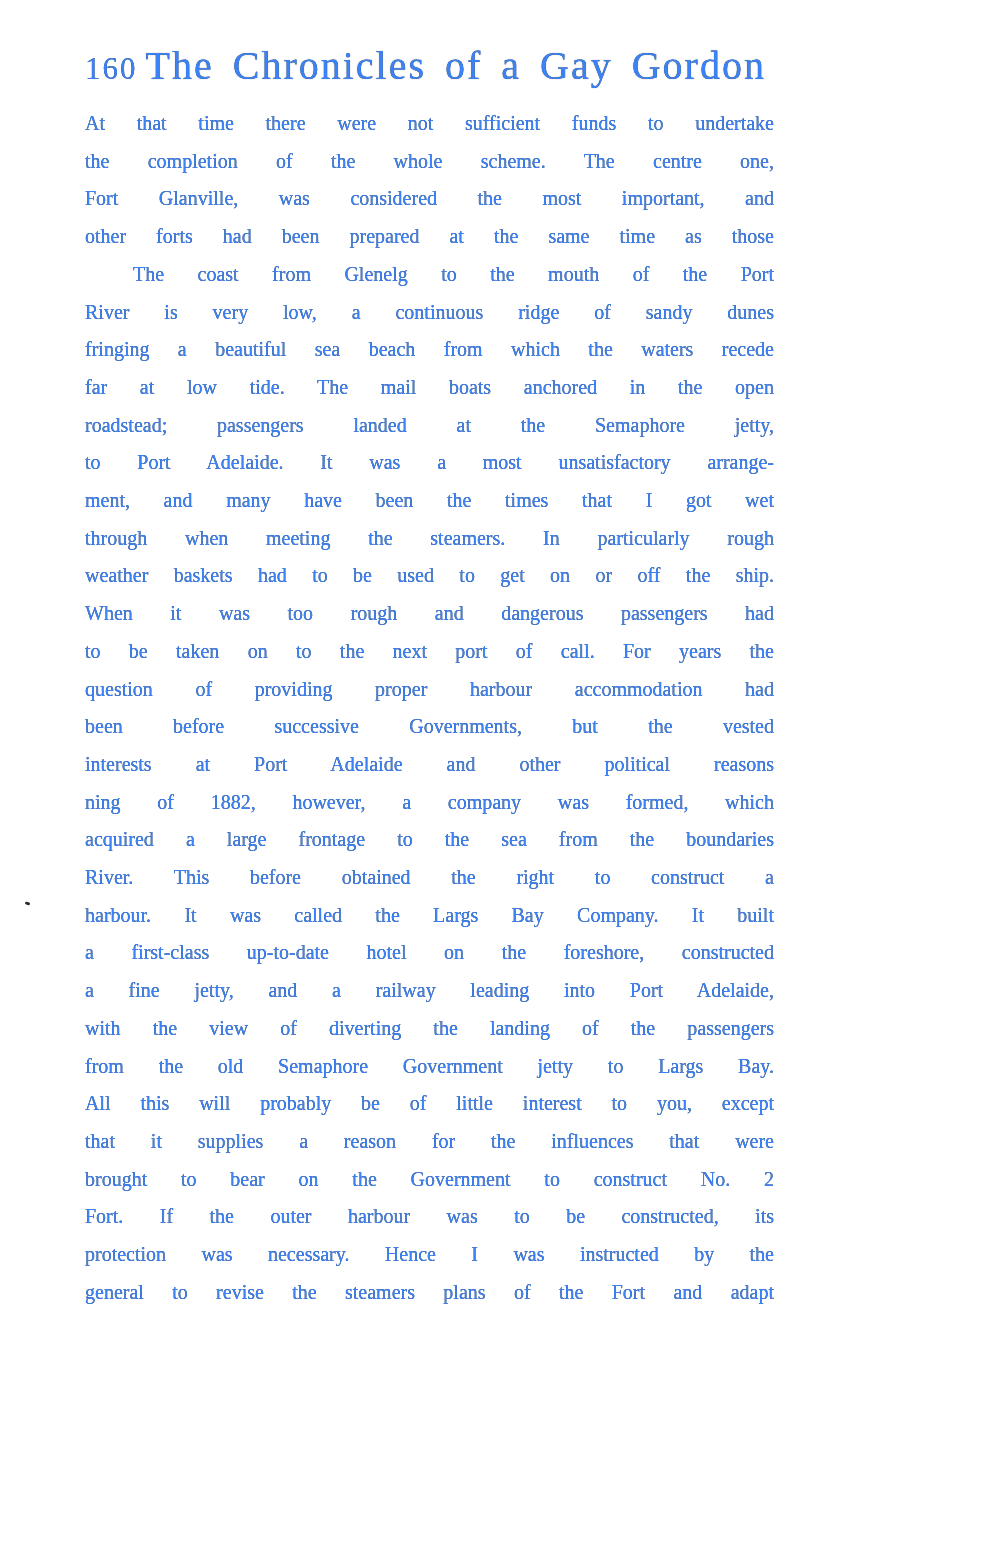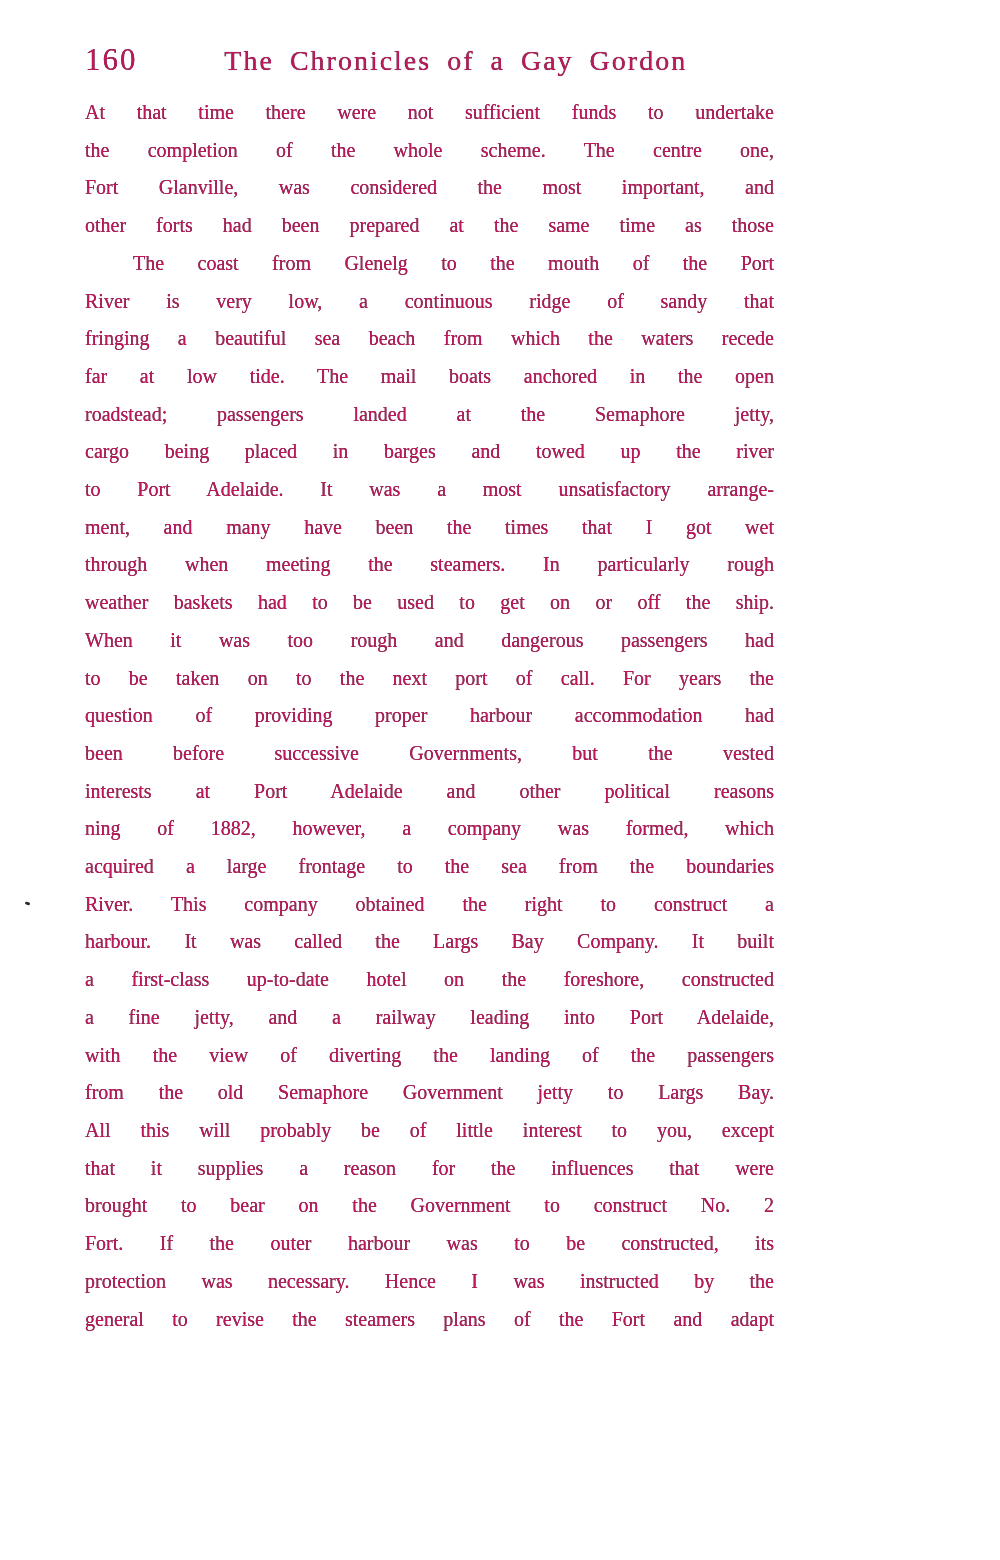--- a/index.html
+++ b/index.html
@@ -5,40 +5,40 @@
   html, body {
     margin: 0;
     padding: 0;
     background: #ffffff;
   }
   .page {
     position: relative;
     width: 844px;
     height: 1560px;
     background: #ffffff;
-    color: #be185d;
+    color: #3b82f6;
     font-family: "Liberation Serif", "DejaVu Serif", serif;
     overflow: hidden;
   }
   .running-header {
     display: flex;
     align-items: baseline;
     margin: 42px 70px 0 85px;
   }
   .page-number {
     font-size: 31px;
     letter-spacing: 2px;
     font-variant-numeric: oldstyle-nums;
     text-shadow: 0 0 0.6px rgba(0,0,0,0.85);
     white-space: nowrap;
   }
   .page-title {
     flex: 1;
     text-align: center;
-    font-size: 28px;
+    font-size: 40px;
     letter-spacing: 2px;
     word-spacing: 7px;
     text-shadow: 0 0 0.7px rgba(0,0,0,0.9);
     white-space: nowrap;
   }
   .page-body {
     margin: 16px 70px 12px 85px;
     font-size: 20px;
     line-height: 37.7px;
     text-shadow: 0 0 0.6px rgba(0,0,0,0.8);
@@ -77,37 +77,36 @@
   </div>
   <div class="page-body">
       <div class="paragraph">
         <div class="line justify">At that time there were not sufficient funds to undertake</div>
         <div class="line justify">the completion of the whole scheme. The centre one,</div>
         <div class="line justify">Fort Glanville, was considered the most important, and</div>
         <div class="line justify">other forts had been prepared at the same time as those</div>
       </div>
       <div class="paragraph">
         <div class="line justify indent">The coast from Glenelg to the mouth of the Port</div>
-        <div class="line justify">River is very low, a continuous ridge of sandy that</div>
+        <div class="line justify">River is very low, a continuous ridge of sandy dunes</div>
         <div class="line justify">fringing a beautiful sea beach from which the waters recede</div>
         <div class="line justify">far at low tide. The mail boats anchored in the open</div>
         <div class="line justify">roadstead; passengers landed at the Semaphore jetty,</div>
-        <div class="line justify">cargo being placed in barges and towed up the river</div>
         <div class="line justify">to Port Adelaide. It was a most unsatisfactory arrange-</div>
         <div class="line justify">ment, and many have been the times that I got wet</div>
         <div class="line justify">through when meeting the steamers. In particularly rough</div>
         <div class="line justify">weather baskets had to be used to get on or off the ship.</div>
         <div class="line justify">When it was too rough and dangerous passengers had</div>
         <div class="line justify">to be taken on to the next port of call. For years the</div>
         <div class="line justify">question of providing proper harbour accommodation had</div>
         <div class="line justify">been before successive Governments, but the vested</div>
         <div class="line justify">interests at Port Adelaide and other political reasons</div>
         <div class="line justify">ning of 1882, however, a company was formed, which</div>
         <div class="line justify">acquired a large frontage to the sea from the boundaries</div>
-        <div class="line justify">River. This company obtained the right to construct a</div>
+        <div class="line justify">River. This before obtained the right to construct a</div>
         <div class="line justify">harbour. It was called the Largs Bay Company. It built</div>
         <div class="line justify">a first-class up-to-date hotel on the foreshore, constructed</div>
         <div class="line justify">a fine jetty, and a railway leading into Port Adelaide,</div>
         <div class="line justify">with the view of diverting the landing of the passengers</div>
         <div class="line justify">from the old Semaphore Government jetty to Largs Bay.</div>
         <div class="line justify">All this will probably be of little interest to you, except</div>
         <div class="line justify">that it supplies a reason for the influences that were</div>
         <div class="line justify">brought to bear on the Government to construct No. 2</div>
         <div class="line justify">Fort. If the outer harbour was to be constructed, its</div>
         <div class="line justify">protection was necessary. Hence I was instructed by the</div>

